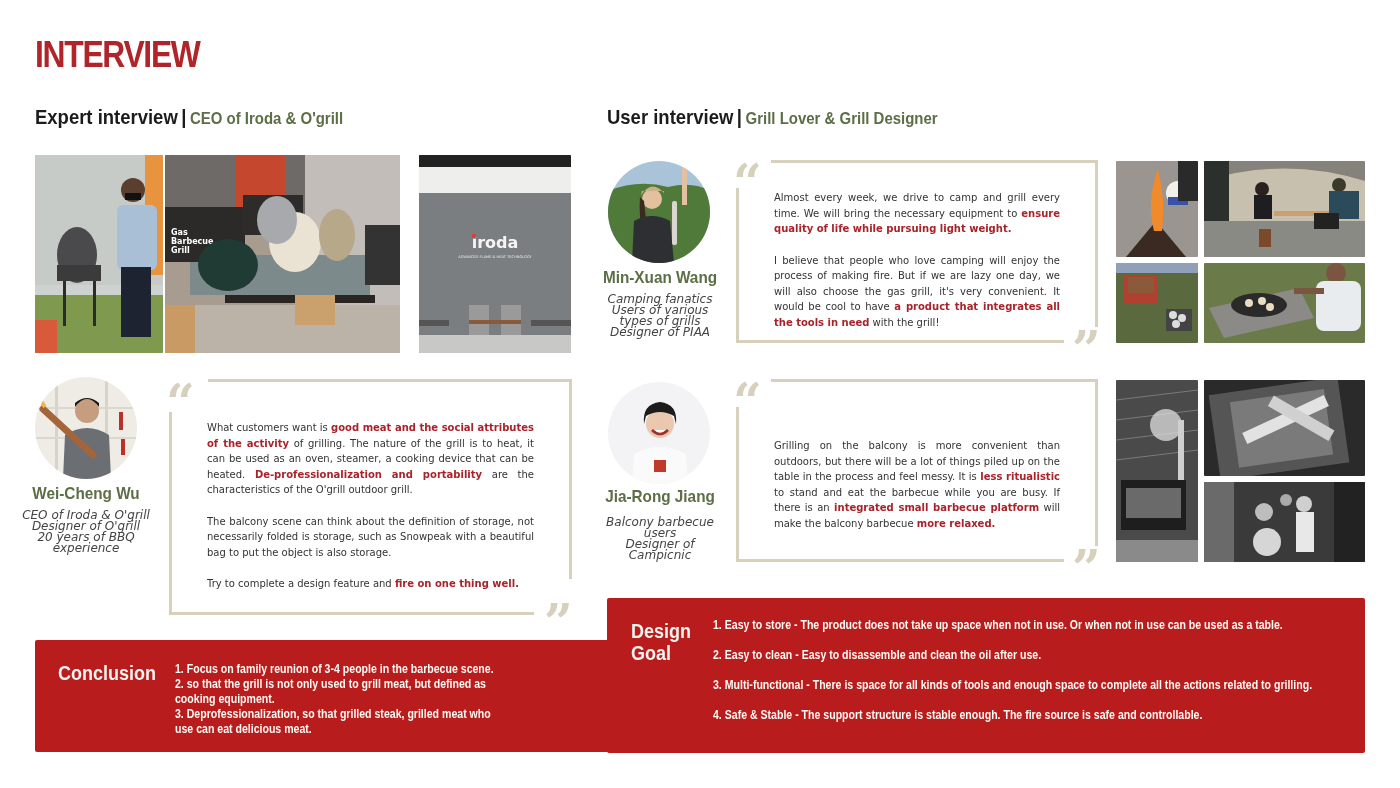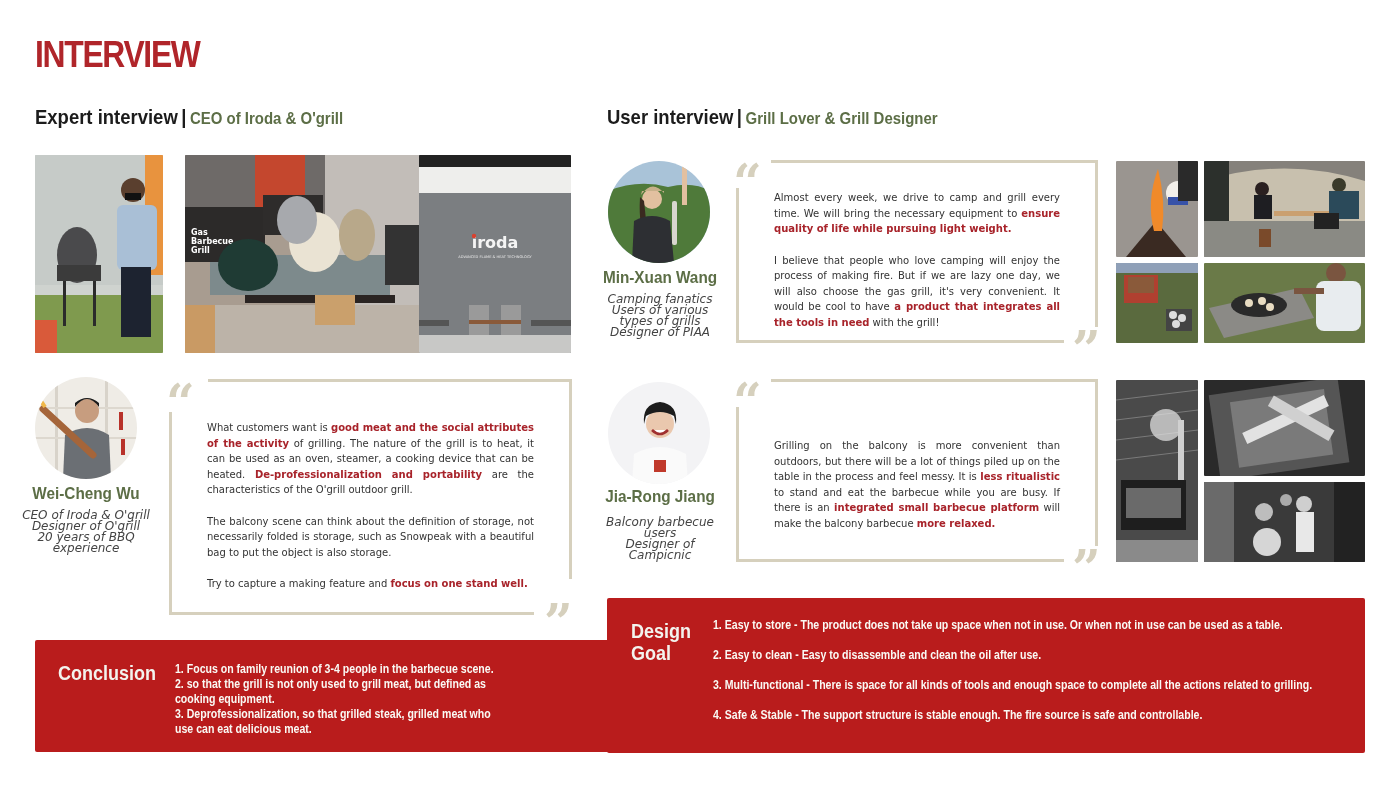--- a/index.html
+++ b/index.html
@@ -78,21 +78,21 @@
     <rect x="22" y="110" width="44" height="16" fill="#3b3b3b"></rect>
     <rect x="28" y="126" width="3" height="45" fill="#2b2b2b"></rect>
     <rect x="58" y="126" width="3" height="45" fill="#2b2b2b"></rect>
     <circle cx="98" cy="35" r="12" fill="#5a3f2e"></circle>
     <rect x="90" y="38" width="16" height="7" fill="#111"></rect>
     <rect x="82" y="50" width="40" height="65" rx="6" fill="#a9bfd6"></rect>
     <rect x="86" y="112" width="30" height="70" fill="#1d2330"></rect>
   </svg>
 </div>
 
-<div class="abs photo" style="left:185px; top:155px; width:236px; height:198px;">
+<div class="abs photo" style="left:165px; top:155px; width:236px; height:198px;">
   <svg width="235" height="198" viewBox="0 0 235 198">
     <rect width="235" height="198" fill="#a89c90"></rect>
     <rect x="0" y="0" width="235" height="70" fill="#6e6a68"></rect>
     <rect x="70" y="0" width="50" height="55" fill="#c4472e"></rect>
     <rect x="140" y="0" width="95" height="198" fill="#c2bdb8"></rect>
     <rect x="25" y="100" width="180" height="40" fill="#7d8a8c"></rect>
     <rect x="60" y="140" width="150" height="8" fill="#2a2422"></rect>
     <rect x="0" y="150" width="235" height="48" fill="#bcb3a8"></rect>
     <rect x="0" y="150" width="30" height="48" fill="#c99a64"></rect>
     <rect x="130" y="140" width="40" height="30" fill="#caa06c"></rect>
@@ -154,21 +154,21 @@
 <div class="abs qline" style="left:569px; top:379px; width:3px; height:200px;"></div>
 <div class="abs qline" style="left:169px; top:412px; width:3px; height:203px;"></div>
 <div class="abs qline" style="left:169px; top:612px; width:365px; height:3px;"></div>
 <div class="abs" style="left:544px; top:598px; width:30px; height:20px;">
   <div class="qmark">”</div>
 </div>
 
 <div class="abs quote-text" style="left:207px; top:420px; width:327px;">
   <p><span>What customers want is </span><span class="hl">good meat and the social attributes of the activity</span><span> of grilling. The nature of the grill is to heat, it can be used as an oven, steamer, a cooking device that can be heated. </span><span class="hl">De-professionalization and portability</span><span> are the characteristics of the O'grill outdoor grill.</span></p>
   <p><span>The balcony scene can think about the definition of storage, not necessarily folded is storage, such as Snowpeak with a beautiful bag to put the object is also storage.</span></p>
-  <p><span>Try to capture a making feature and </span><span class="hl">focus on one stand well.</span></p>
+  <p><span>Try to complete a design feature and </span><span class="hl">fire on one thing well.</span></p>
 </div>
 
 <div class="abs panel" style="left:35px; top:640px; width:602px; height:112px;">
   <div class="abs panel-title" style="left:23px; top:22px;">Conclusion</div>
   <div class="abs panel-list" style="left:140px; top:22px; width:380px; line-height:15px;">
     <div>1. Focus on family reunion of 3-4 people in the barbecue scene.</div>
     <div>2. so that the grill is not only used to grill meat, but defined as cooking equipment.</div>
     <div>3. Deprofessionalization, so that grilled steak, grilled meat who use can eat delicious meat.</div>
   </div>
 </div>

